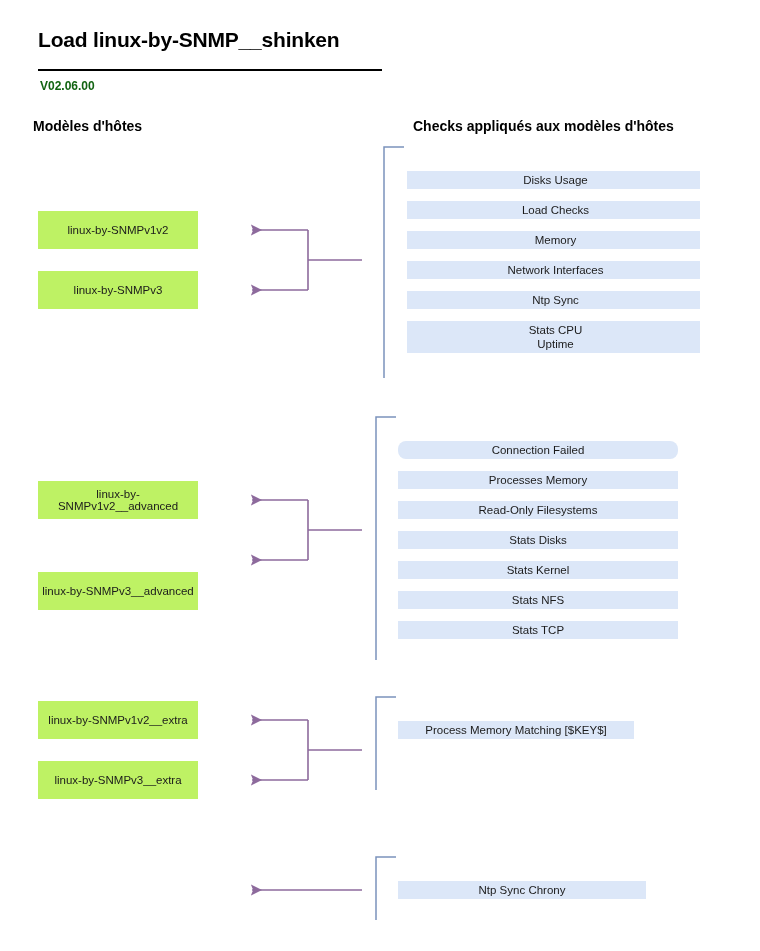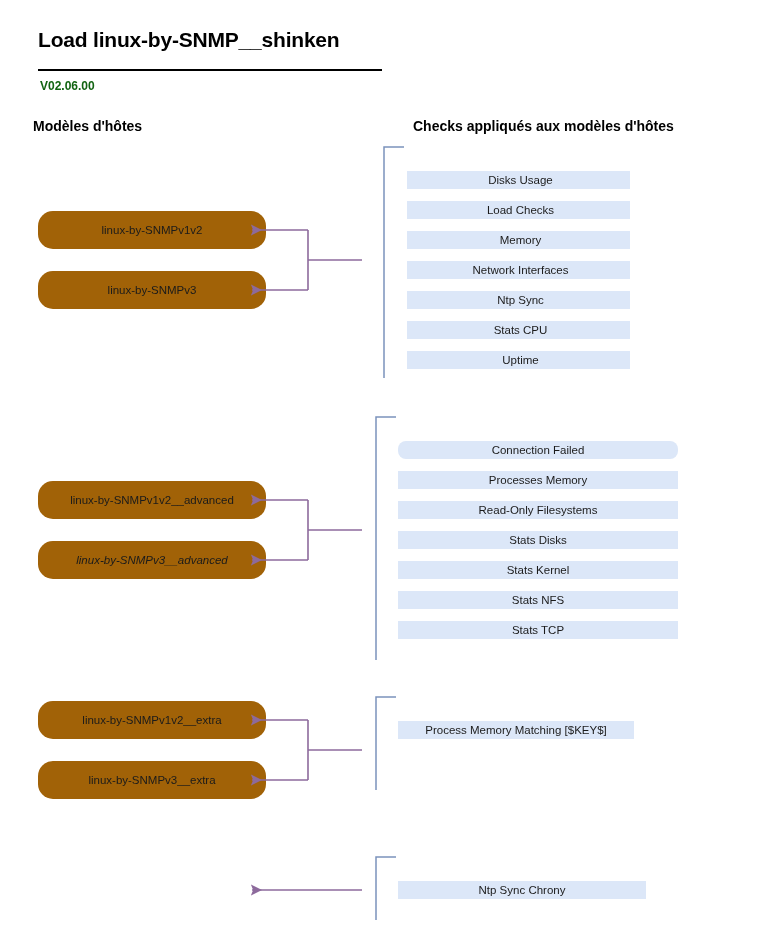--- a/index.html
+++ b/index.html
@@ -58,47 +58,46 @@
     font-weight: bold;
     color: #000000;
     white-space: nowrap;
   }
   .col-head.left  { left: 33px;  top: 118px; }
   .col-head.right { left: 413px; top: 118px; }
 
   
   .tpl-box {
     position: absolute;
-    width: 228px;
+    width: 160px;
     height: 38px;
-    background: #a16207;
+    background: #bef264;
     display: flex;
     align-items: center;
     justify-content: center;
     font-size: 11.5px;
     color: #1b1b1b;
     text-align: center;
     box-sizing: border-box;
     padding: 0 4px;
-    border-radius: 15px;
   }
   .chk-box {
     position: absolute;
     height: 18px;
     background: #dce7f8;
     display: flex;
     align-items: center;
     justify-content: center;
     font-size: 11.5px;
     color: #1b1b1b;
     text-align: center;
     box-sizing: border-box;
     padding: 0 4px;
   }
-  .chk-box.g1 { left: 407px; width: 223px; padding-left: 8px; }
+  .chk-box.g1 { left: 407px; width: 293px; padding-left: 8px; }
   .chk-box.g2 { left: 398px; width: 280px; }
   .chk-box.g3 { left: 398px; width: 236px; }
   .chk-box.g4 { left: 398px; width: 248px; }
 
   
   .overlay {
     position: absolute;
     left: 0;
     top: 0;
     width: 760px;
@@ -120,24 +119,24 @@
 
   <div class="tpl-box" style="left:38px; top:211px;">linux-by-SNMPv1v2</div>
   <div class="tpl-box" style="left:38px; top:271px;">linux-by-SNMPv3</div>
 
   <div class="chk-box g1" style="top:171px;">Disks Usage</div>
   <div class="chk-box g1" style="top:201px;">Load Checks</div>
   <div class="chk-box g1" style="top:231px;">Memory</div>
   <div class="chk-box g1" style="top:261px;">Network Interfaces</div>
   <div class="chk-box g1" style="top:291px;">Ntp Sync</div>
   <div class="chk-box g1" style="top:321px;">Stats CPU</div>
-  <div class="chk-box g1" style="top:351px;">Uptime</div>
+  <div class="chk-box g1" style="top:335px;">Uptime</div>
 
   <div class="tpl-box" style="left:38px; top:481px;">linux-by-SNMPv1v2__advanced</div>
-  <div class="tpl-box" style="left:38px; top:541px;font-style:italic;">linux-by-SNMPv3__advanced</div>
+  <div class="tpl-box" style="left:38px; top:572px;">linux-by-SNMPv3__advanced</div>
 
   <div class="chk-box g2" style="top:441px;border-radius:8px;">Connection Failed</div>
   <div class="chk-box g2" style="top:471px;">Processes Memory</div>
   <div class="chk-box g2" style="top:501px;">Read-Only Filesystems</div>
   <div class="chk-box g2" style="top:531px;">Stats Disks</div>
   <div class="chk-box g2" style="top:561px;">Stats Kernel</div>
   <div class="chk-box g2" style="top:591px;">Stats NFS</div>
   <div class="chk-box g2" style="top:621px;">Stats TCP</div>
 
   <div class="tpl-box" style="left:38px; top:701px;">linux-by-SNMPv1v2__extra</div>

